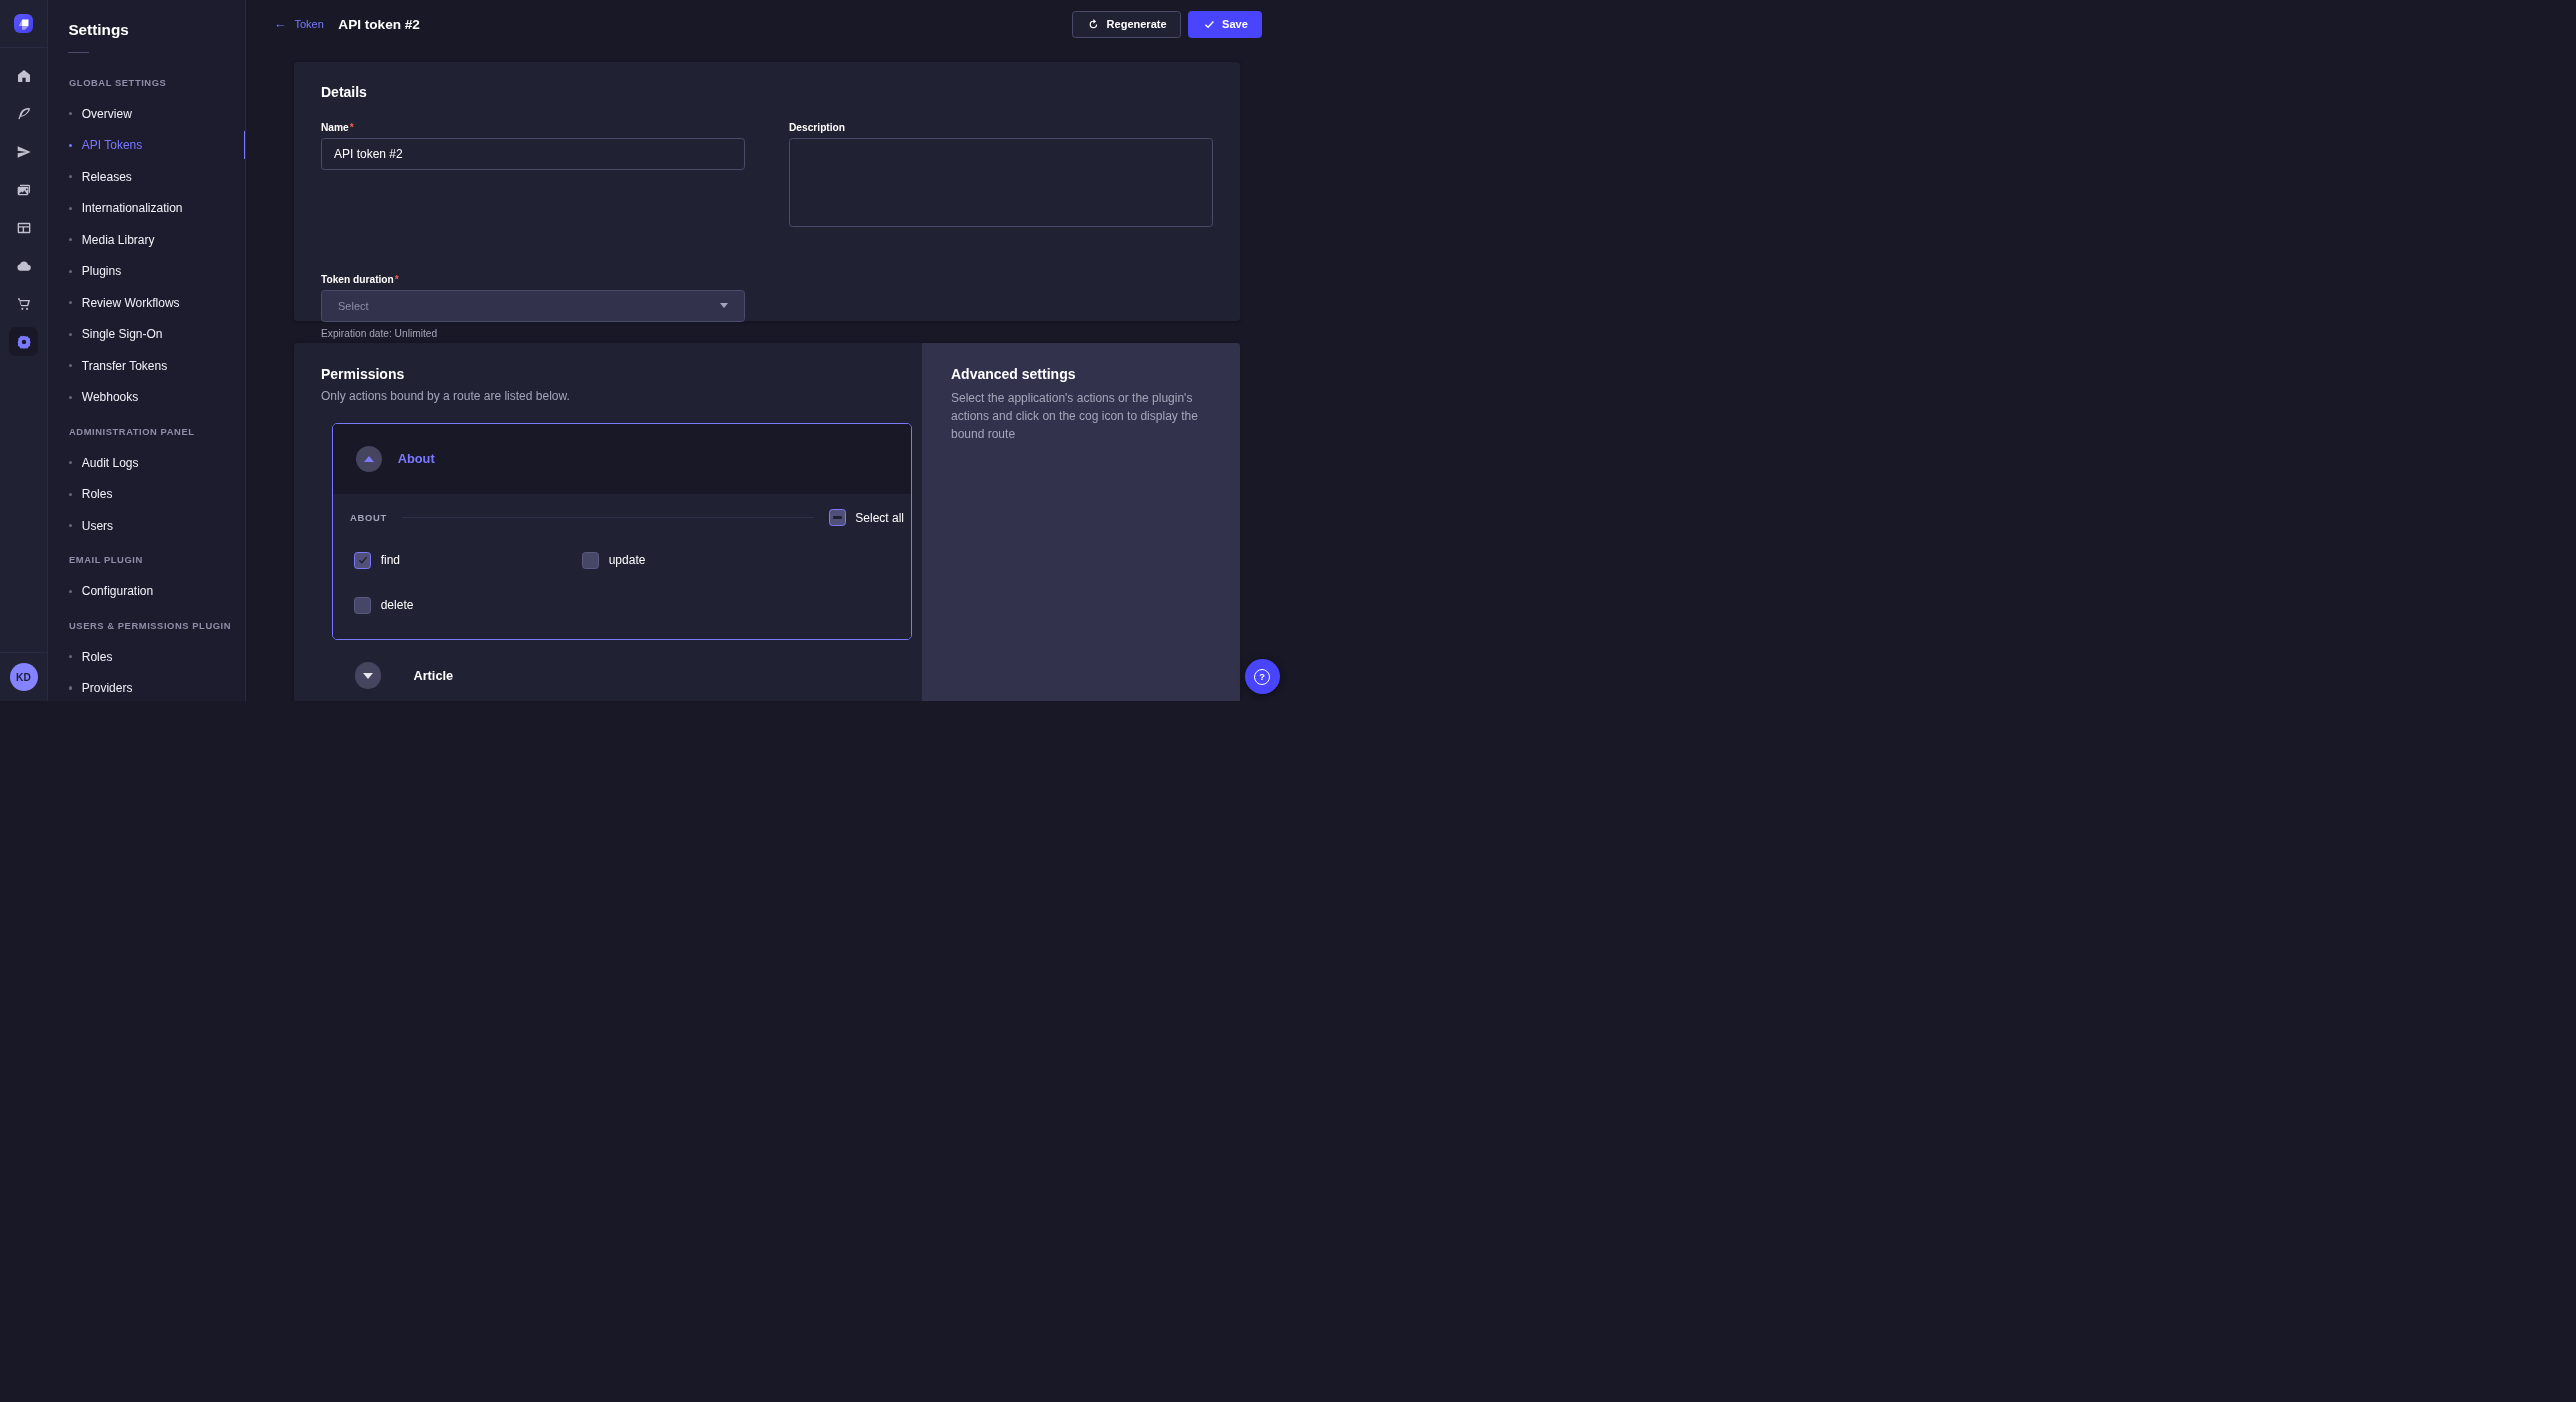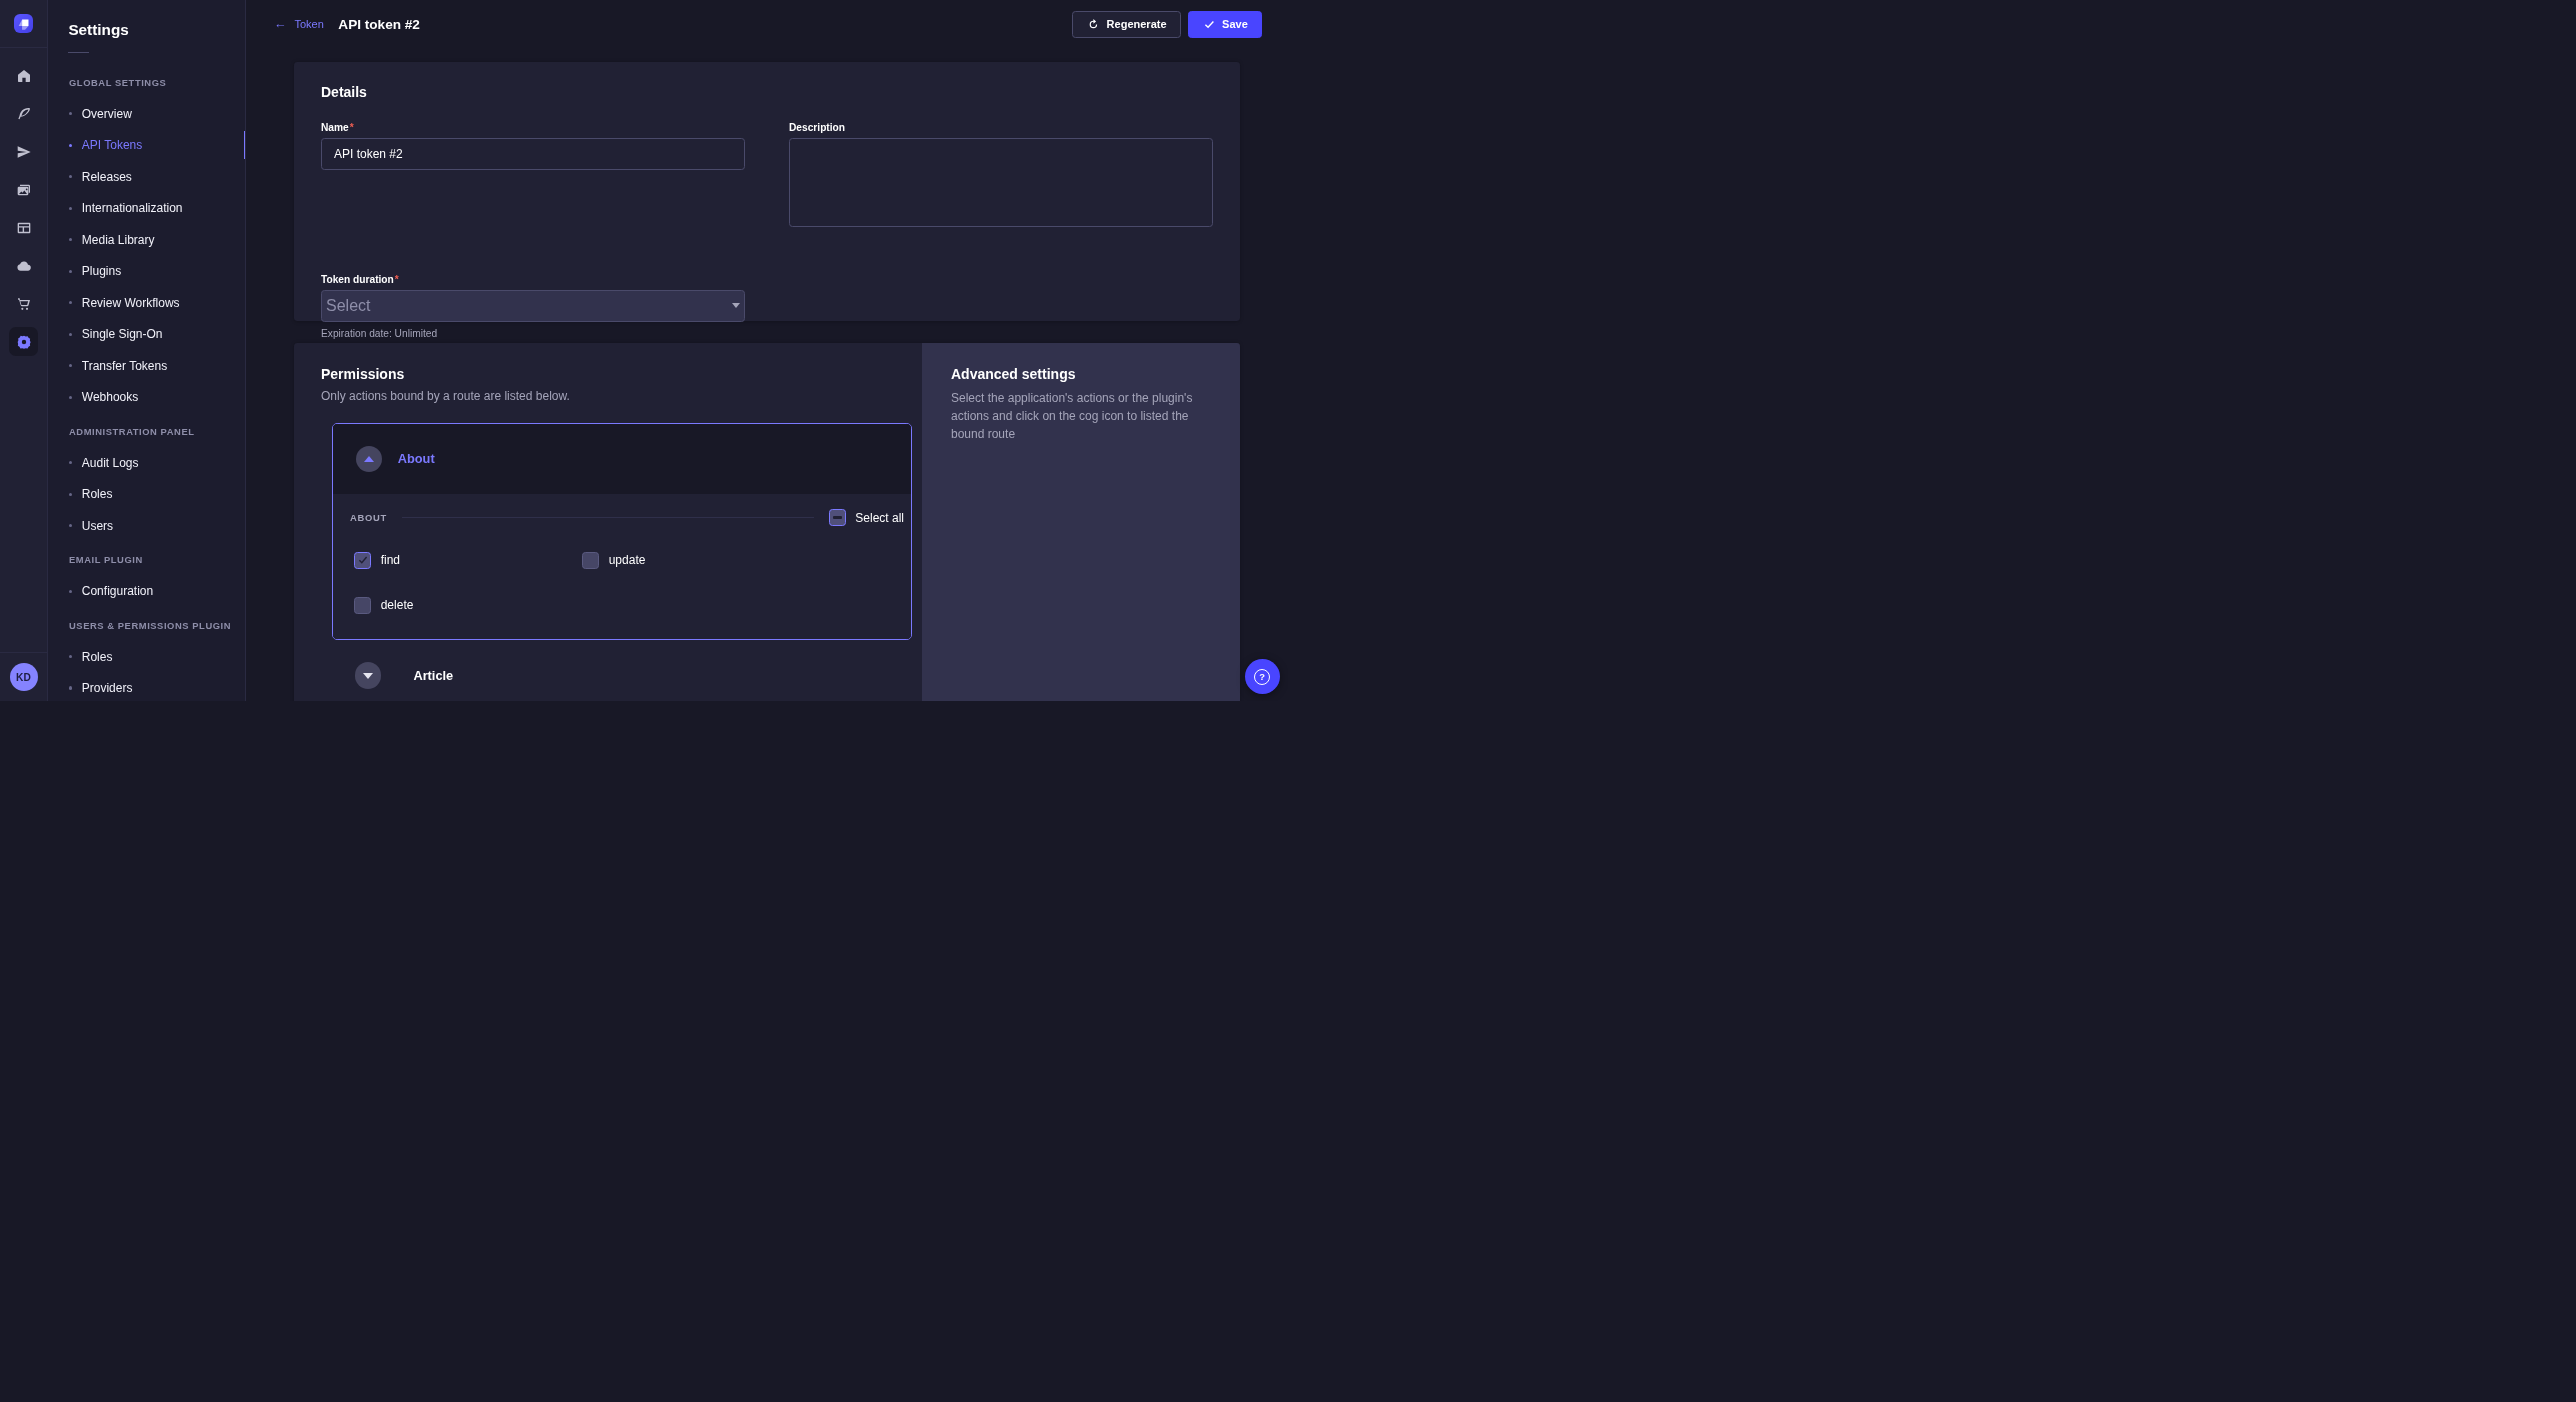--- a/index.html
+++ b/index.html
@@ -50,21 +50,21 @@
   
   .content { flex:1; padding:13.6px 48px 0; overflow:hidden; }
   .card { background:#212134; border-radius:3.4px; box-shadow:0 0.9px 3.4px rgba(0,0,0,.25); }
   .card-title { font-size:14px; font-weight:600; color:#ffffff; }
   .details { padding:22px 27px 0; height:259px; }
   .form-grid { display:grid; grid-template-columns:1fr 1fr; column-gap:19px; row-gap:24px; margin-top:22px;gap:44px; }
   .field label { display:block; font-size:10.2px; font-weight:700; color:#ffffff; margin-bottom:5.1px; }
   .req { color:#ee5e52; margin-left:0.9px; }
   .text-input { width:100%; height:32px; background:#212134; border:0.9px solid #4a4a6a; border-radius:3.4px; color:#ffffff; font-size:12px; font-family:inherit; padding:0 12px; outline:none; }
   .textarea { width:100%; height:89px; background:#212134; border:0.9px solid #4a4a6a; border-radius:3.4px; color:#ffffff; font-size:12px; font-family:inherit; padding:8.5px 12px; resize:none; outline:none; }
-  .select { height:32px; border:0.9px solid #4a4a6a; border-radius:3.4px; display:flex; align-items:center; justify-content:space-between; padding:0 4px; font-size:16px; cursor:pointer; }
+  .select { height:32px; border:0.9px solid #4a4a6a; border-radius:3.4px; display:flex; align-items:center; justify-content:space-between; padding:0 16px; font-size:11px; cursor:pointer; }
   .select.filled { background:#32324d; }
   .select .placeholder { color:#8e8ea9; }
   .select .value { color:#ffffff; }
   .caret { width:0; height:0; border-left:4.3px solid transparent; border-right:4.3px solid transparent; border-top:5.1px solid #a5a5ba; }
   .hint { font-size:10.2px; color:#a5a5ba; margin-top:6px; }
   
   .permissions { margin-top:22px; display:flex; overflow:hidden; }
   .perm-left { flex:1; padding:23px 10.2px 34px 27px; }
   .subtitle { font-size:12px; color:#a5a5ba; margin-top:7.7px; }
   .accordion { margin:19.6px 0 0 11px; border:1.7px solid #7b79ff; border-radius:5.1px; overflow:hidden; }
@@ -358,21 +358,21 @@
           <button class="circle-toggle">
               <span class="tri-down"></span>
             </button>
           <span class="article-title">Article</span>
         </div>
 
       </div>
 
       <aside class="advanced">
         <h2 class="card-title">Advanced settings</h2>
-        <p>Select the application's actions or the plugin's actions and click on the cog icon to listed the bound route</p>
+        <p>Select the application's actions or the plugin's actions and click on the cog icon to display the bound route</p>
       </aside>
     </section>
   </div>
 
   <button class="fab">
     <span class="help-ring">?</span>
   </button>
 </main>
 
 

